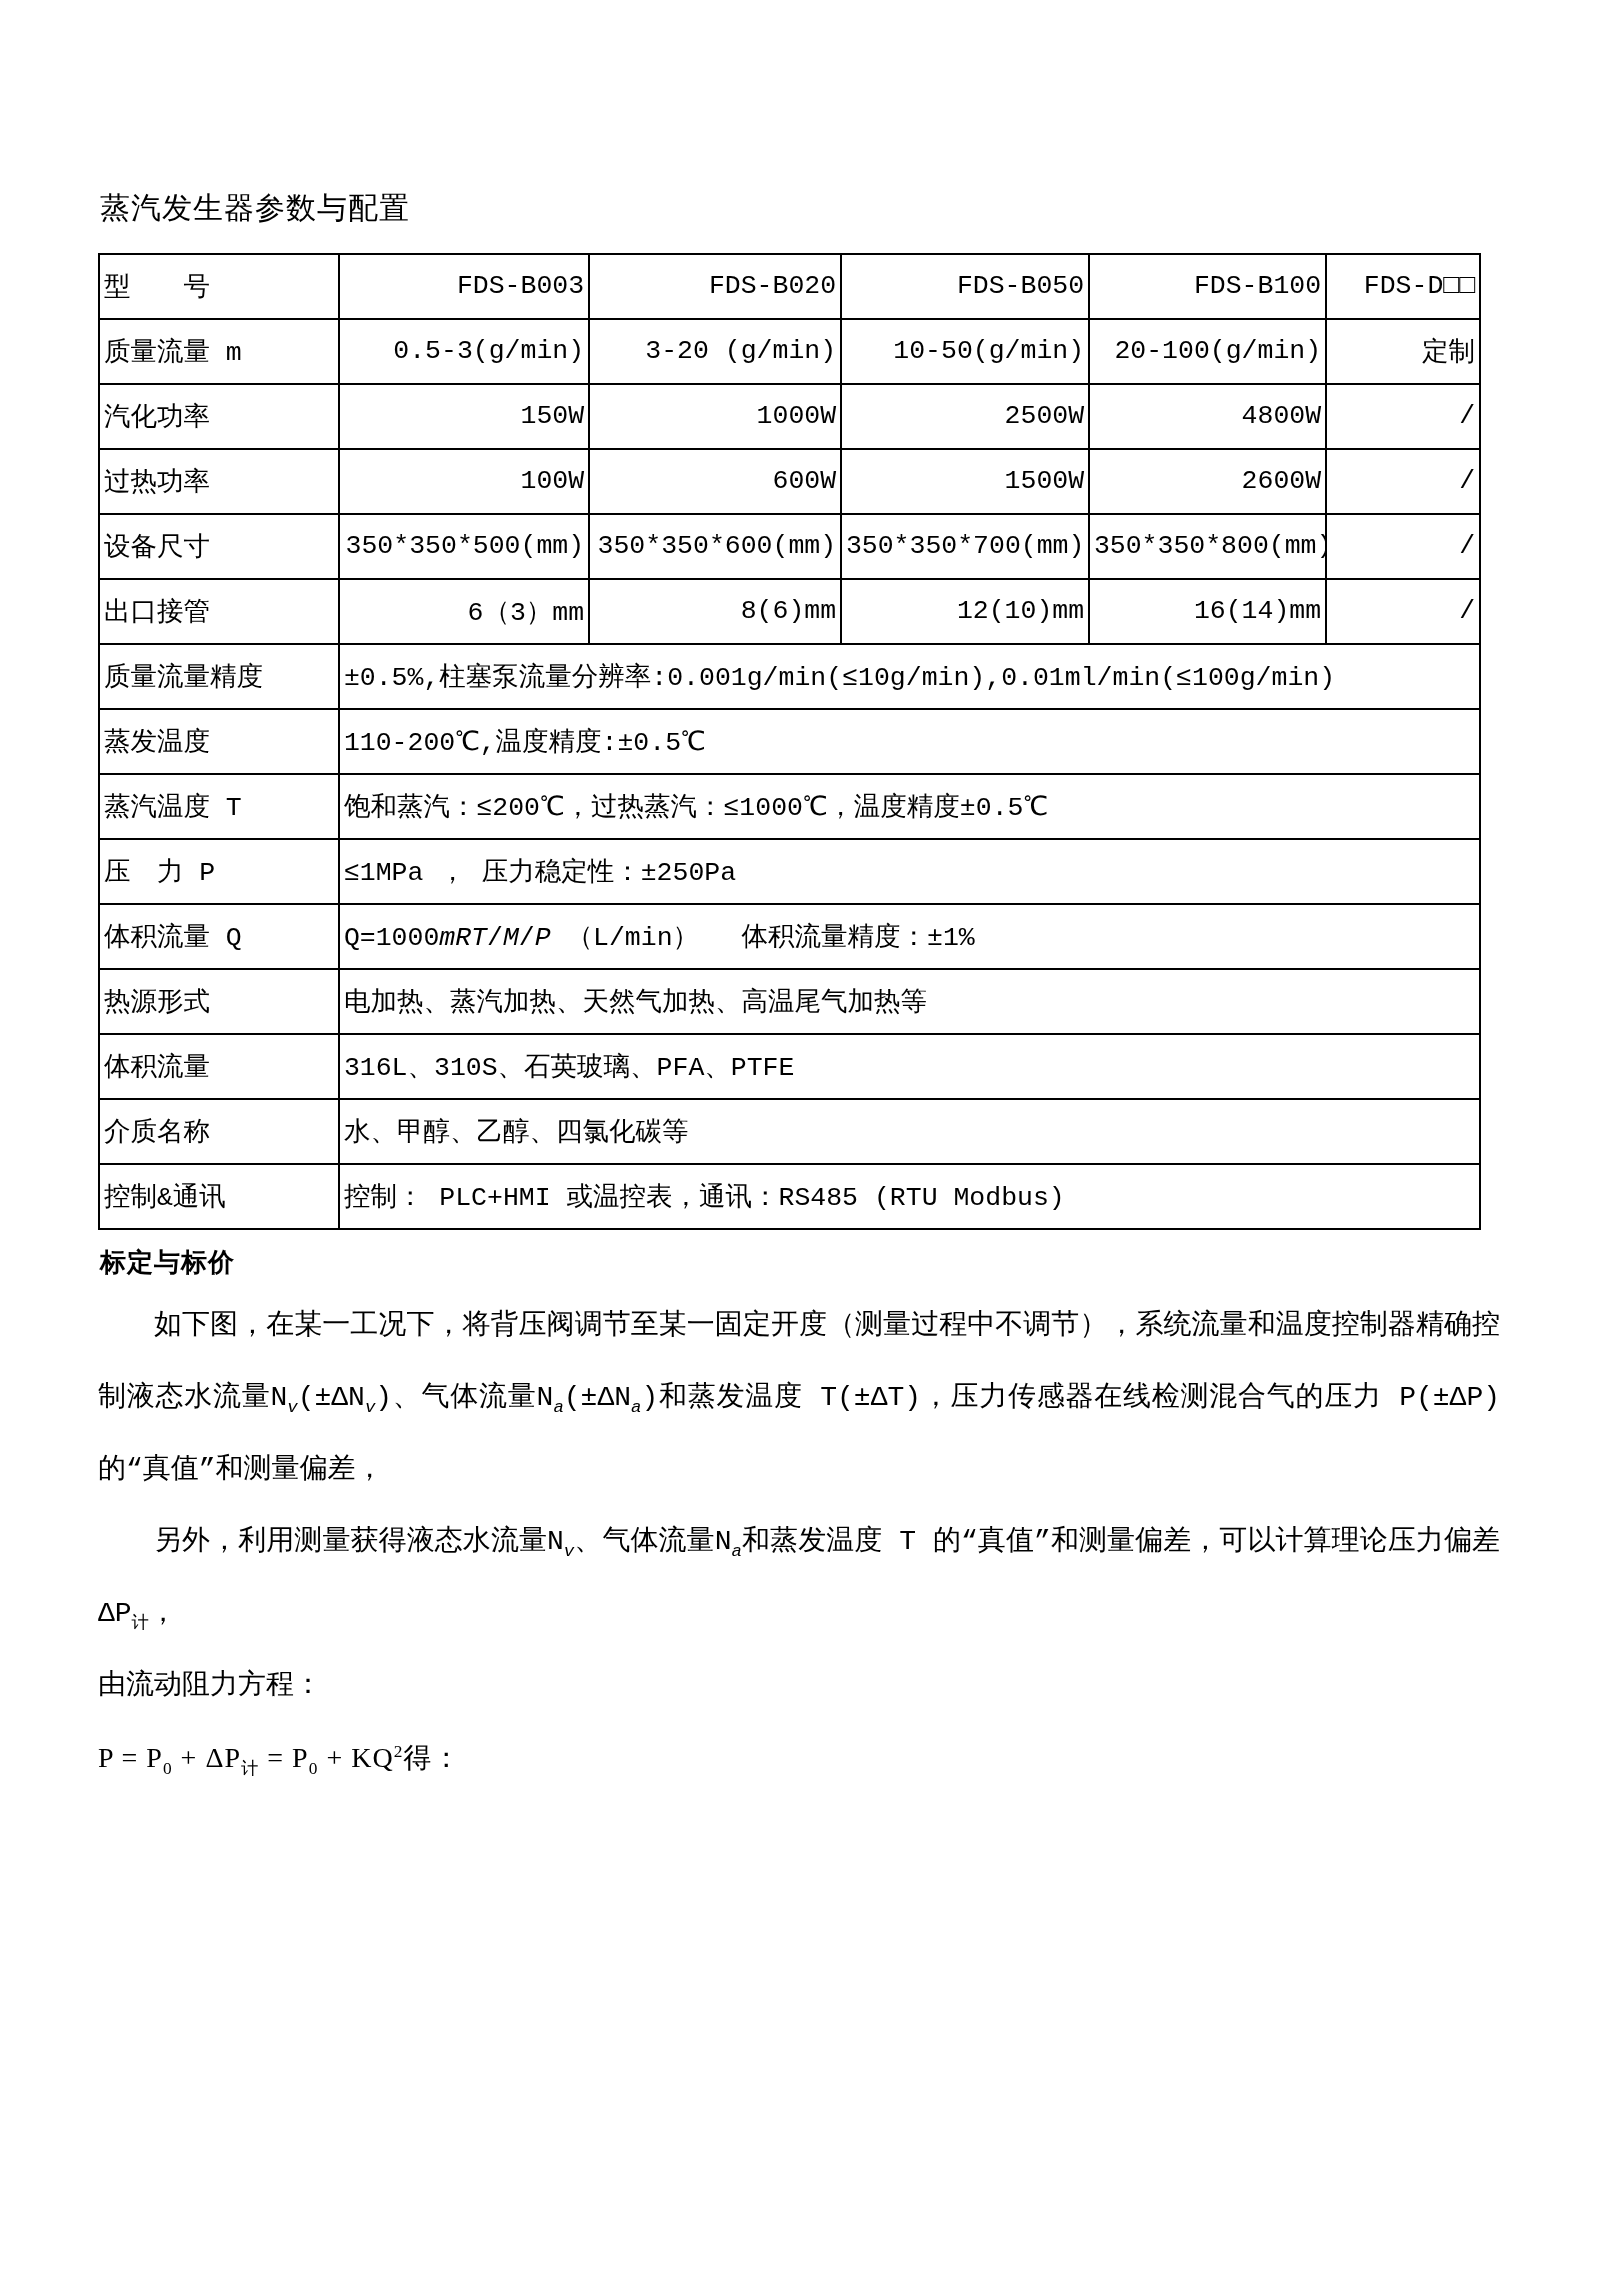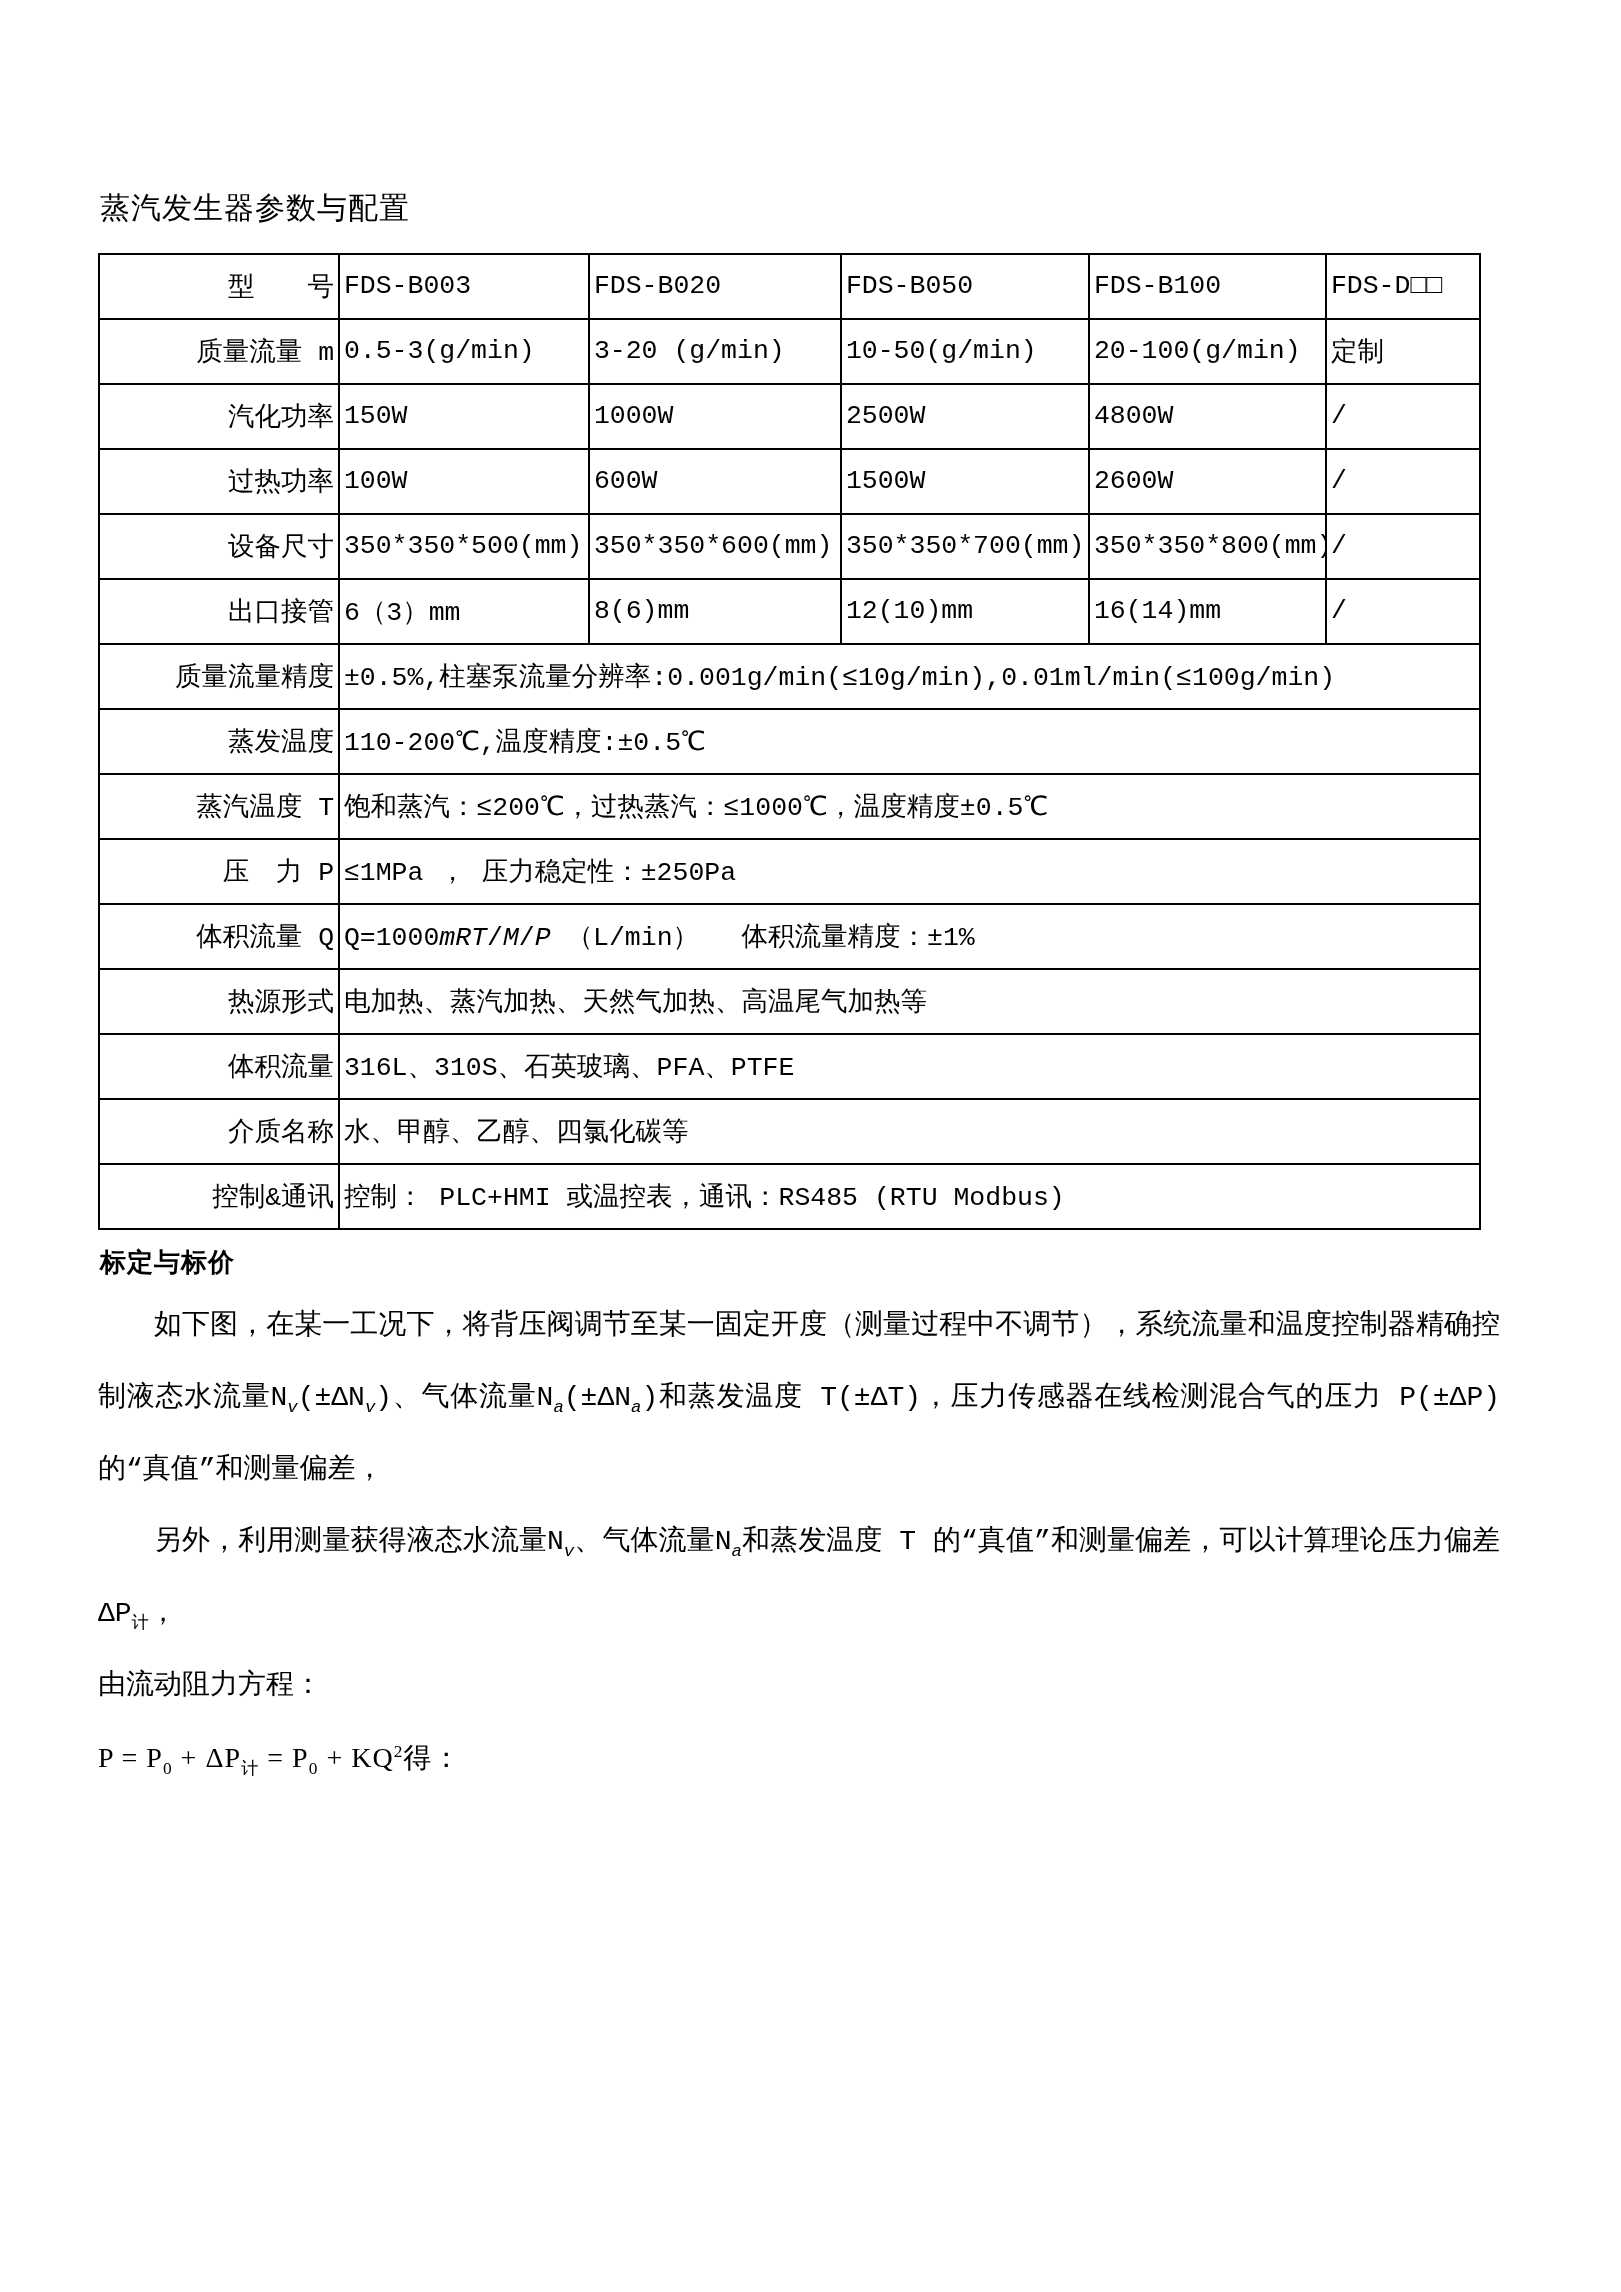--- a/index.html
+++ b/index.html
@@ -29,26 +29,26 @@
   }
   table.spec td {
     border: 2.9px solid #000;
     height: 63px;
     font-size: 26.5px;
     padding: 0 3.9px;
     overflow: hidden;
     white-space: nowrap;
   }
   td.lbl {
-    text-align: right;
+    text-align: left;
     padding-left: 7.8px;
     font-size: 26.5px;
   }
   td.val {
-    text-align: left;
+    text-align: right;
     font-size: 25.5px;
     padding: 0 2px;
   }
   td.span {
     text-align: left;
     padding-left: 5.9px;
     font-size: 25.5px;
   }
   .section-heading {
     font-size: 26px;

